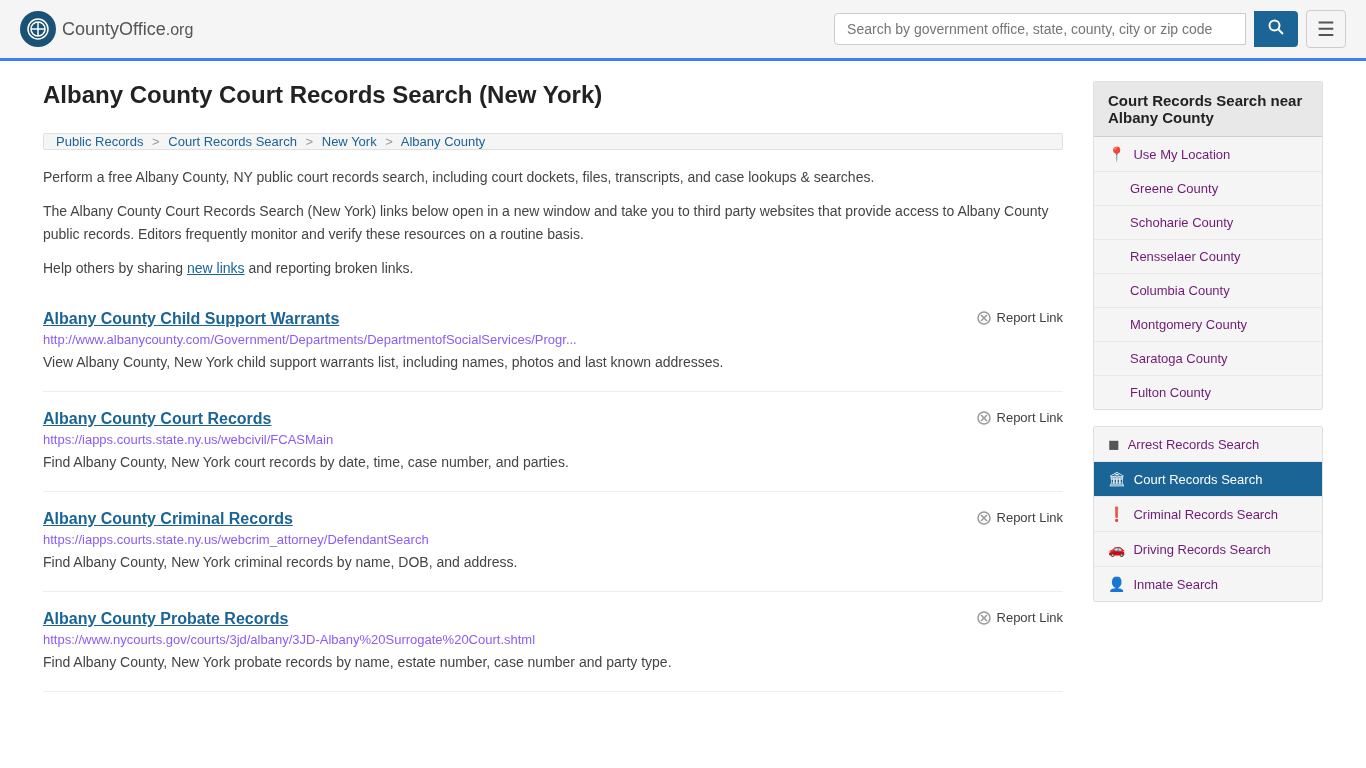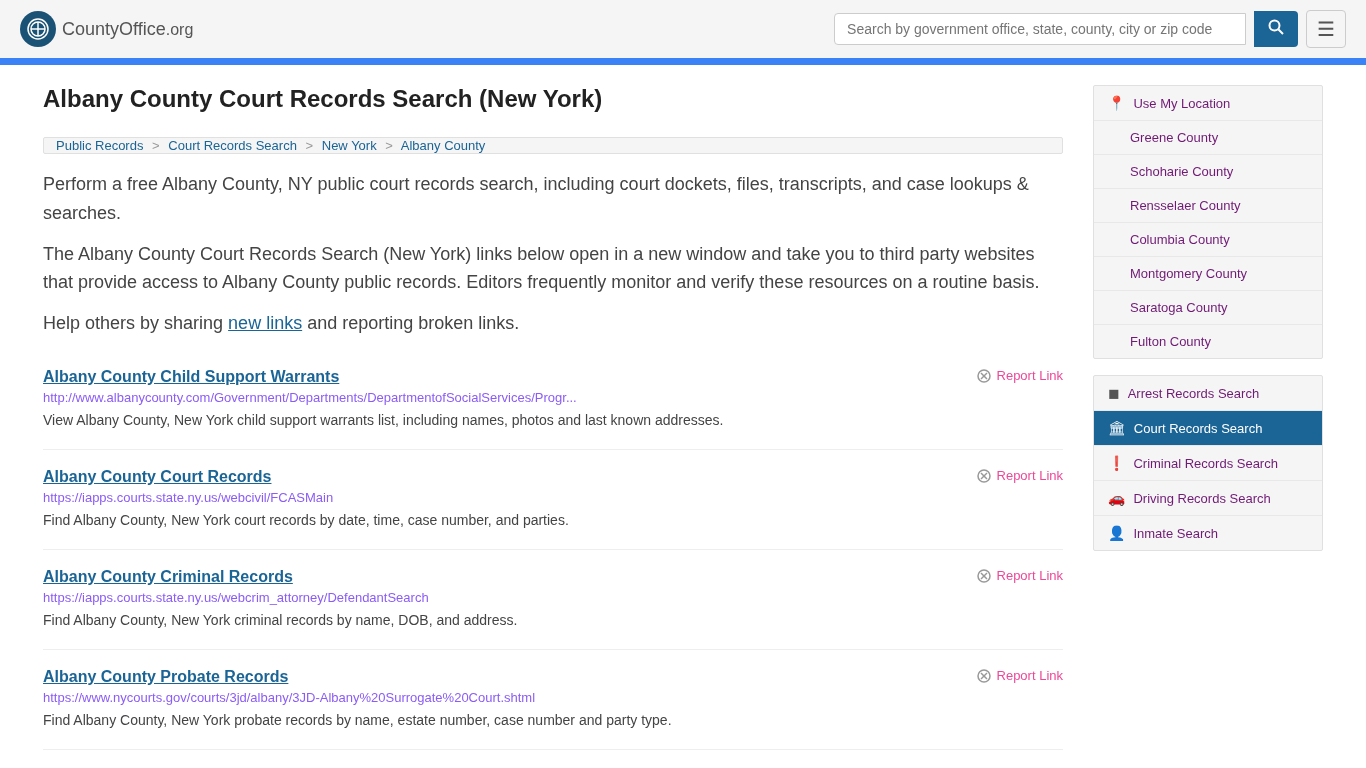--- a/index.html
+++ b/index.html
@@ -1,21 +1,21 @@
 <!DOCTYPE html>
 <html><head>
   <meta charset="utf-8">
   <style>
     * { box-sizing: border-box; margin: 0; padding: 0; }
     body { font-family: Arial, sans-serif; font-size: 14px; color: #333; background: #fff; }
 
     
     .header {
       background: #f5f5f5;
-      border-bottom: 7px solid #3b82f6;
+      border-bottom: 3px solid #3b82f6;
       padding: 10px 20px;
       display: flex;
       align-items: center;
       justify-content: space-between;
     }
     .logo-area {
       display: flex;
       align-items: center;
       gap: 6px;
     }
@@ -106,21 +106,21 @@
       border-radius: 2px;
     }
     .breadcrumb a {
       color: #1a6496;
       text-decoration: none;
     }
     .breadcrumb .sep { margin: 0 5px; color: #999; }
 
     
     .description {
-      font-size: 18px;
+      font-size: 14px;
       color: #444;
       line-height: 1.6;
       margin-bottom: 12px;
     }
     .description a {
       color: #1a6496;
       text-decoration: underline;
     }
 
     
@@ -139,21 +139,21 @@
     .result-header {
       display: flex;
       justify-content: space-between;
       align-items: flex-start;
       margin-bottom: 4px;
     }
     .report-link {
       display: flex;
       align-items: center;
       gap: 5px;
-      color: #ec4899;
+      color: #404040;
       font-size: 13px;
       cursor: pointer;
       white-space: nowrap;
     }
     .result-url {
       color: #8b5cf6;
       font-size: 13px;
       margin-bottom: 5px;
     }
     .result-desc {
@@ -319,20 +319,23 @@
     </div>
     <div class="result-url">https://www.nycourts.gov/courts/3jd/albany/3JD-Albany%20Surrogate%20Court.shtml</div>
     <div class="result-desc">Find Albany County, New York probate records by name, estate number, case number and party type.</div>
   </div>
       </div>
   </div>
 
   <div class="sidebar">
 
     <div class="sidebar-section">
+      <div class="sidebar-section-header">
+        <span>Court Records Search near Albany County</span>
+      </div>
       <div id="nearby-items">
           <div class="sidebar-item">
             <span class="sidebar-icon loc-icon">📍</span>
             <a href="#">Use My Location</a>
           </div>
           <div class="sidebar-item">
             <span class="sidebar-icon" style="width:14px"></span>
             <a href="#">Greene County</a>
           </div>
           <div class="sidebar-item">

